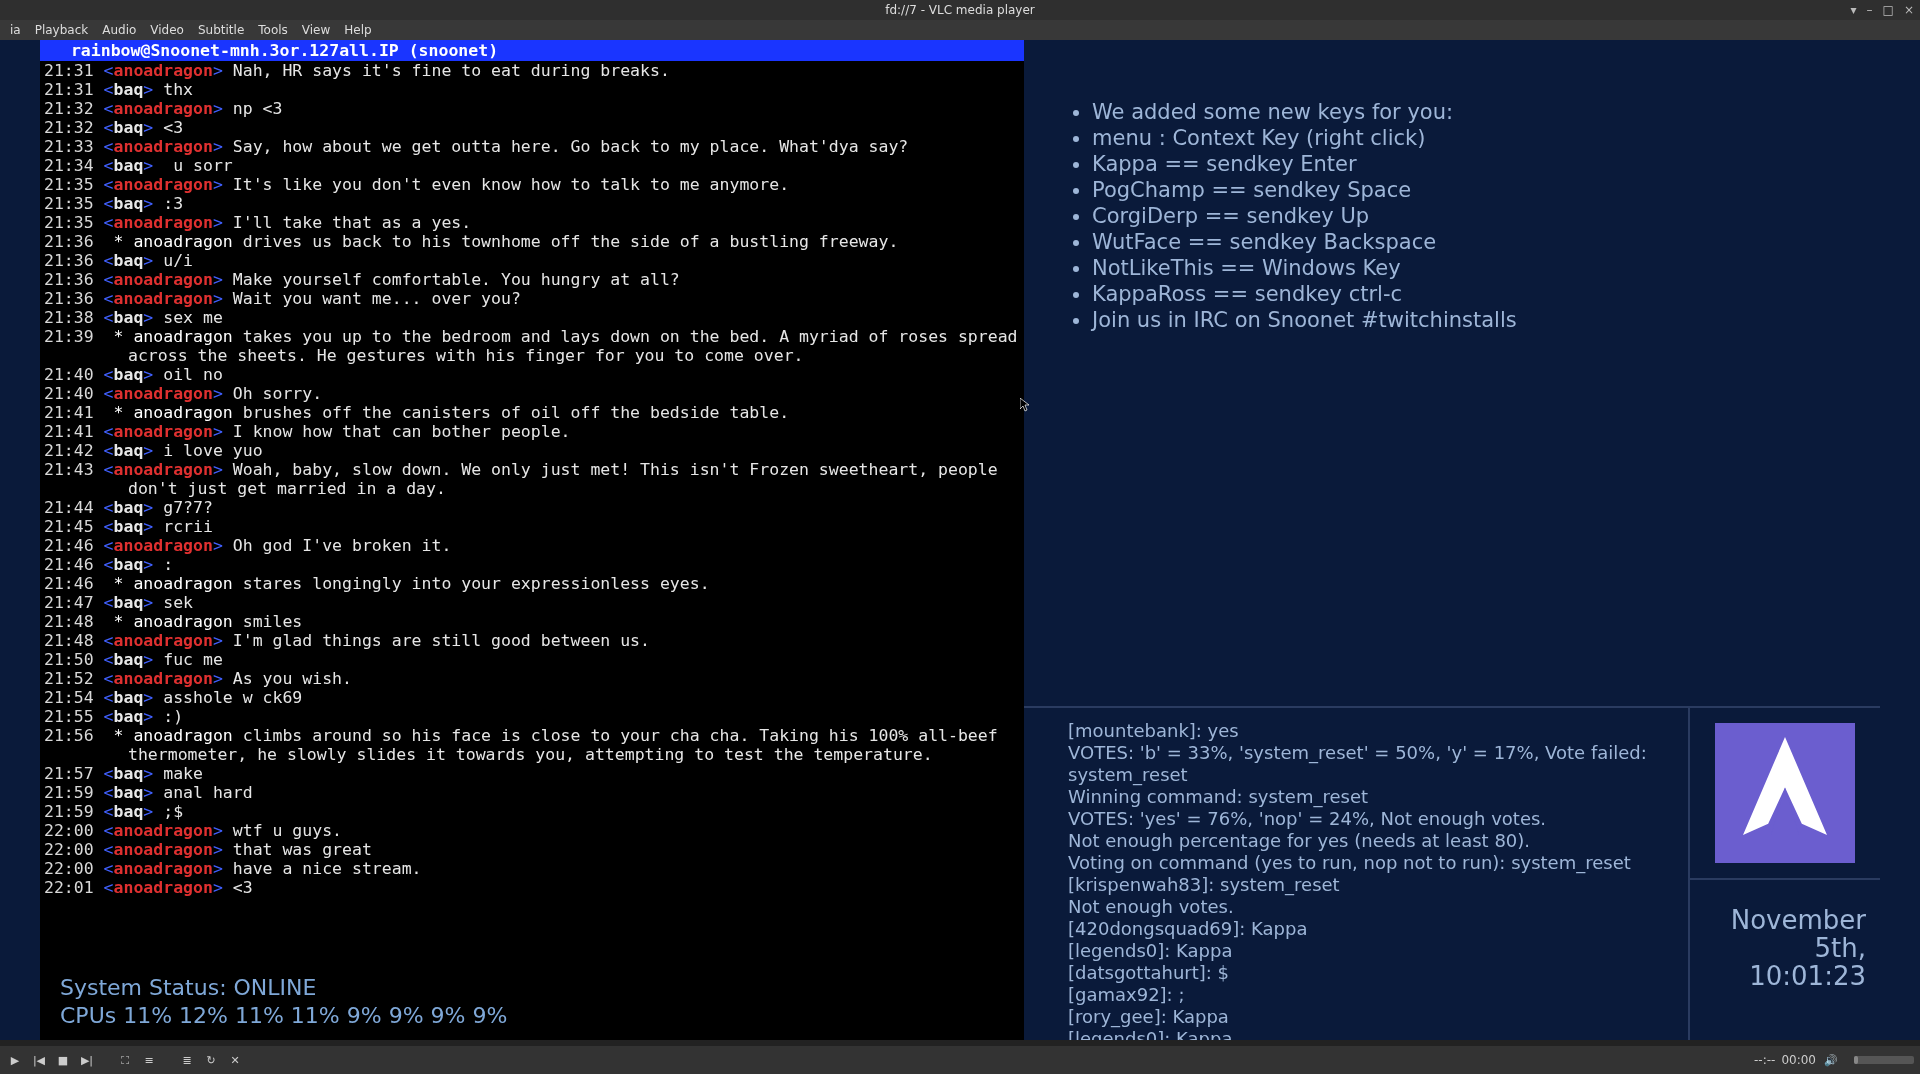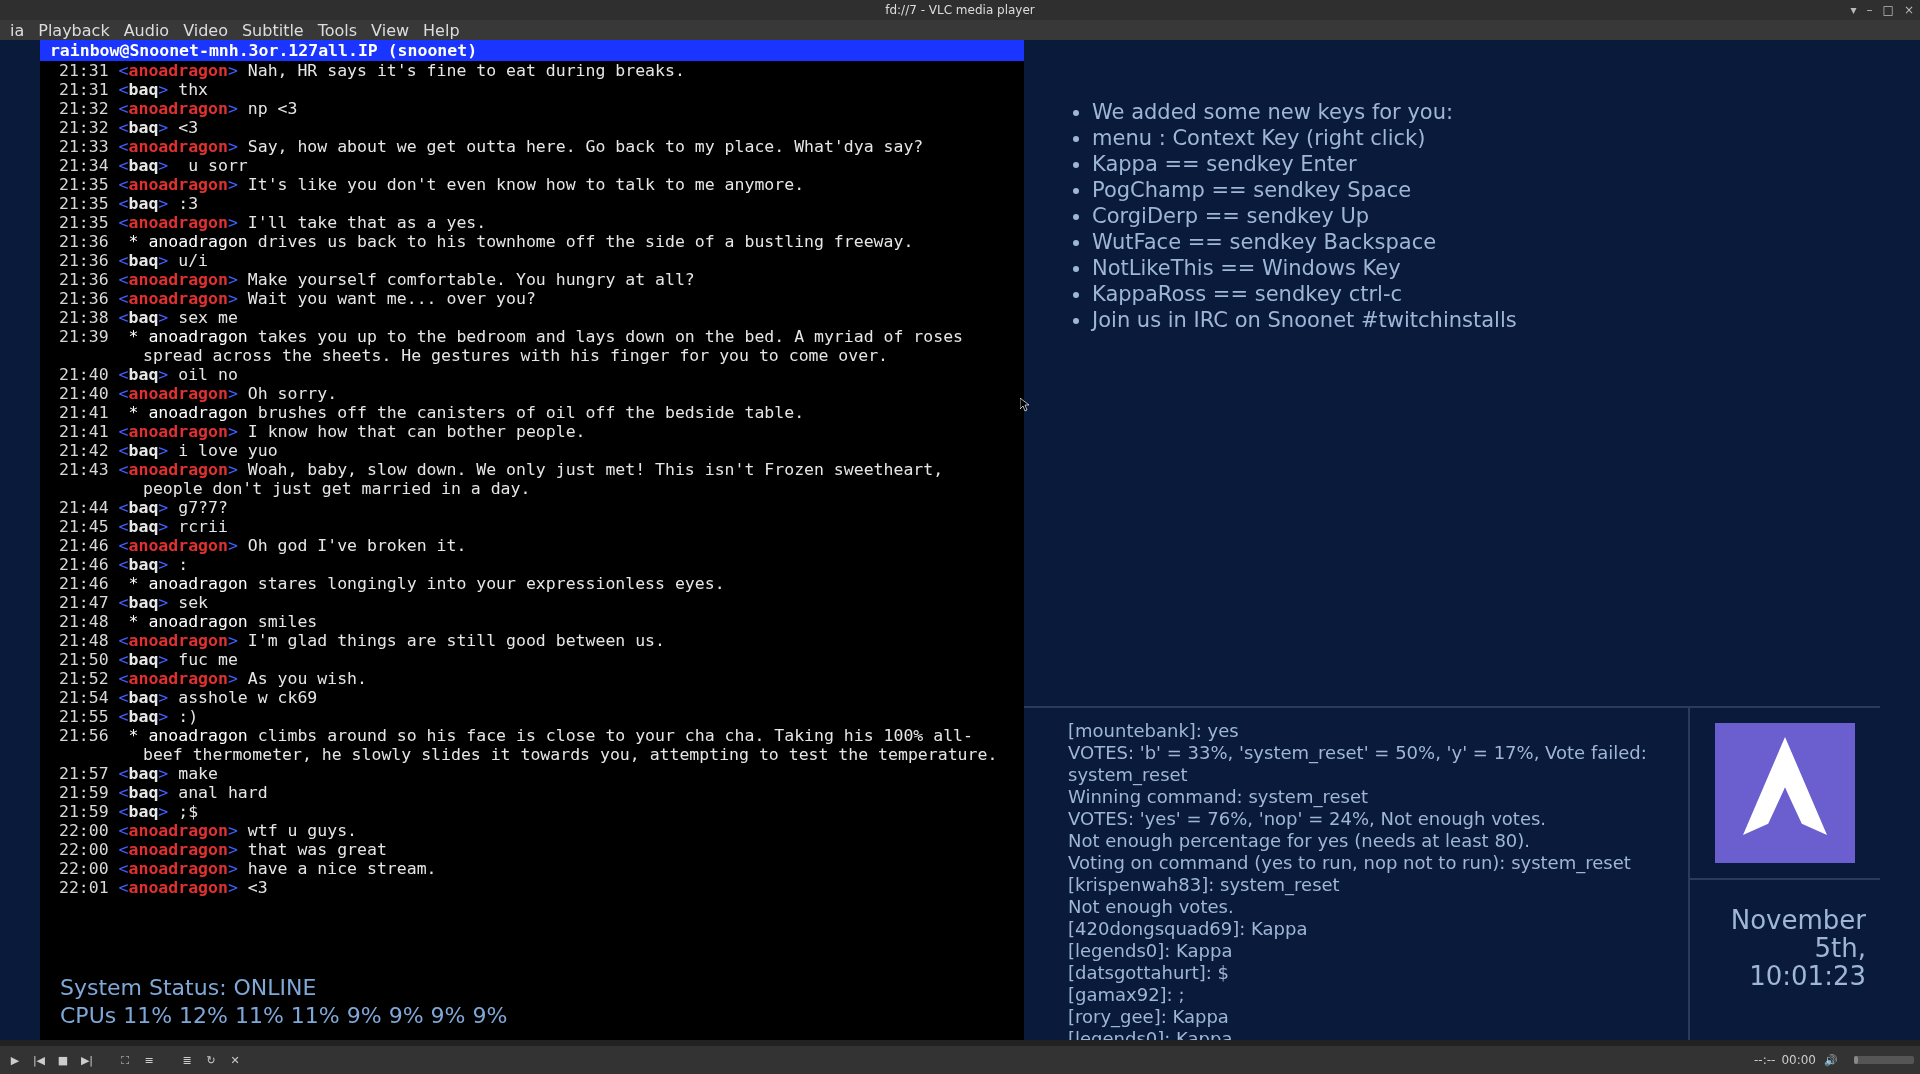--- a/index.html
+++ b/index.html
@@ -3,28 +3,28 @@
 <meta charset="utf-8">
 <style>
   * { margin:0; padding:0; box-sizing:border-box; }
   html,body { width:1920px; height:1074px; background:#2c2c2c; font-family:"DejaVu Sans",Arial,sans-serif; color:#ccc; overflow:hidden; }
   
   .titlebar { height:20px; background:#2f2f2f; display:flex; align-items:center; font-size:12px; color:#ddd; position:relative; }
   .titlebar .title { position:absolute; left:50%; transform:translateX(-50%); }
   .titlebar .wbtns { position:absolute; right:6px; display:flex; gap:10px; font-size:12px; color:#bbb; }
   .titlebar .wbtns span { cursor:pointer; }
   
-  .menubar { height:20px; background:#383838; display:flex; align-items:center; font-size:16px; color:#ddd; padding-left:4px; gap:2px; }
+  .menubar { height:20px; background:#383838; display:flex; align-items:center; font-size:12px; color:#ddd; padding-left:4px; gap:2px; }
   .menubar span { padding:0 6px; cursor:default; }
   
   .video { position:absolute; left:0; top:40px; right:0; bottom:28px; background:#0a1a3a; }
   .stream { position:absolute; left:40px; top:0; right:40px; bottom:0; display:flex; }
   .irc { flex:0 0 984px; background:#000; color:#cfcfcf; font-family:"DejaVu Sans Mono",monospace; font-size:16.5px; line-height:19px; position:relative; }
-  .irc .topline { background:#1a35ff; color:#fff; padding:1px 0; font-weight:bold; white-space:pre; }
-  .irc .log { padding:0 19px; }
+  .irc .topline { background:#1a35ff; color:#fff; padding:1px 21px; font-weight:bold; white-space:pre; }
+  .irc .log { padding:0 4px; }
   .irc .row { white-space:pre-wrap; text-indent:-84px; padding-left:84px; }
   .irc .time { color:#d8d8d8; }
   .irc .lt,.irc .gt { color:#4060ff; }
   .irc .nick-a { color:#e03030; font-weight:bold; }
   .irc .nick-b { color:#e8e8e8; font-weight:bold; }
   .irc .act { color:#fff; }
   .irc .msg { color:#e6e6e6; }
   .irc .bottomline { position:absolute; left:0; right:0; bottom:0; height:6px; background:#1a35ff; }
   .rightcol { flex:1; display:flex; flex-direction:column; background:transparent; }
   .keys { padding:28px 20px 10px 40px; color:#9eb6d8; font-size:21px; line-height:26px;margin-top:31px; }

